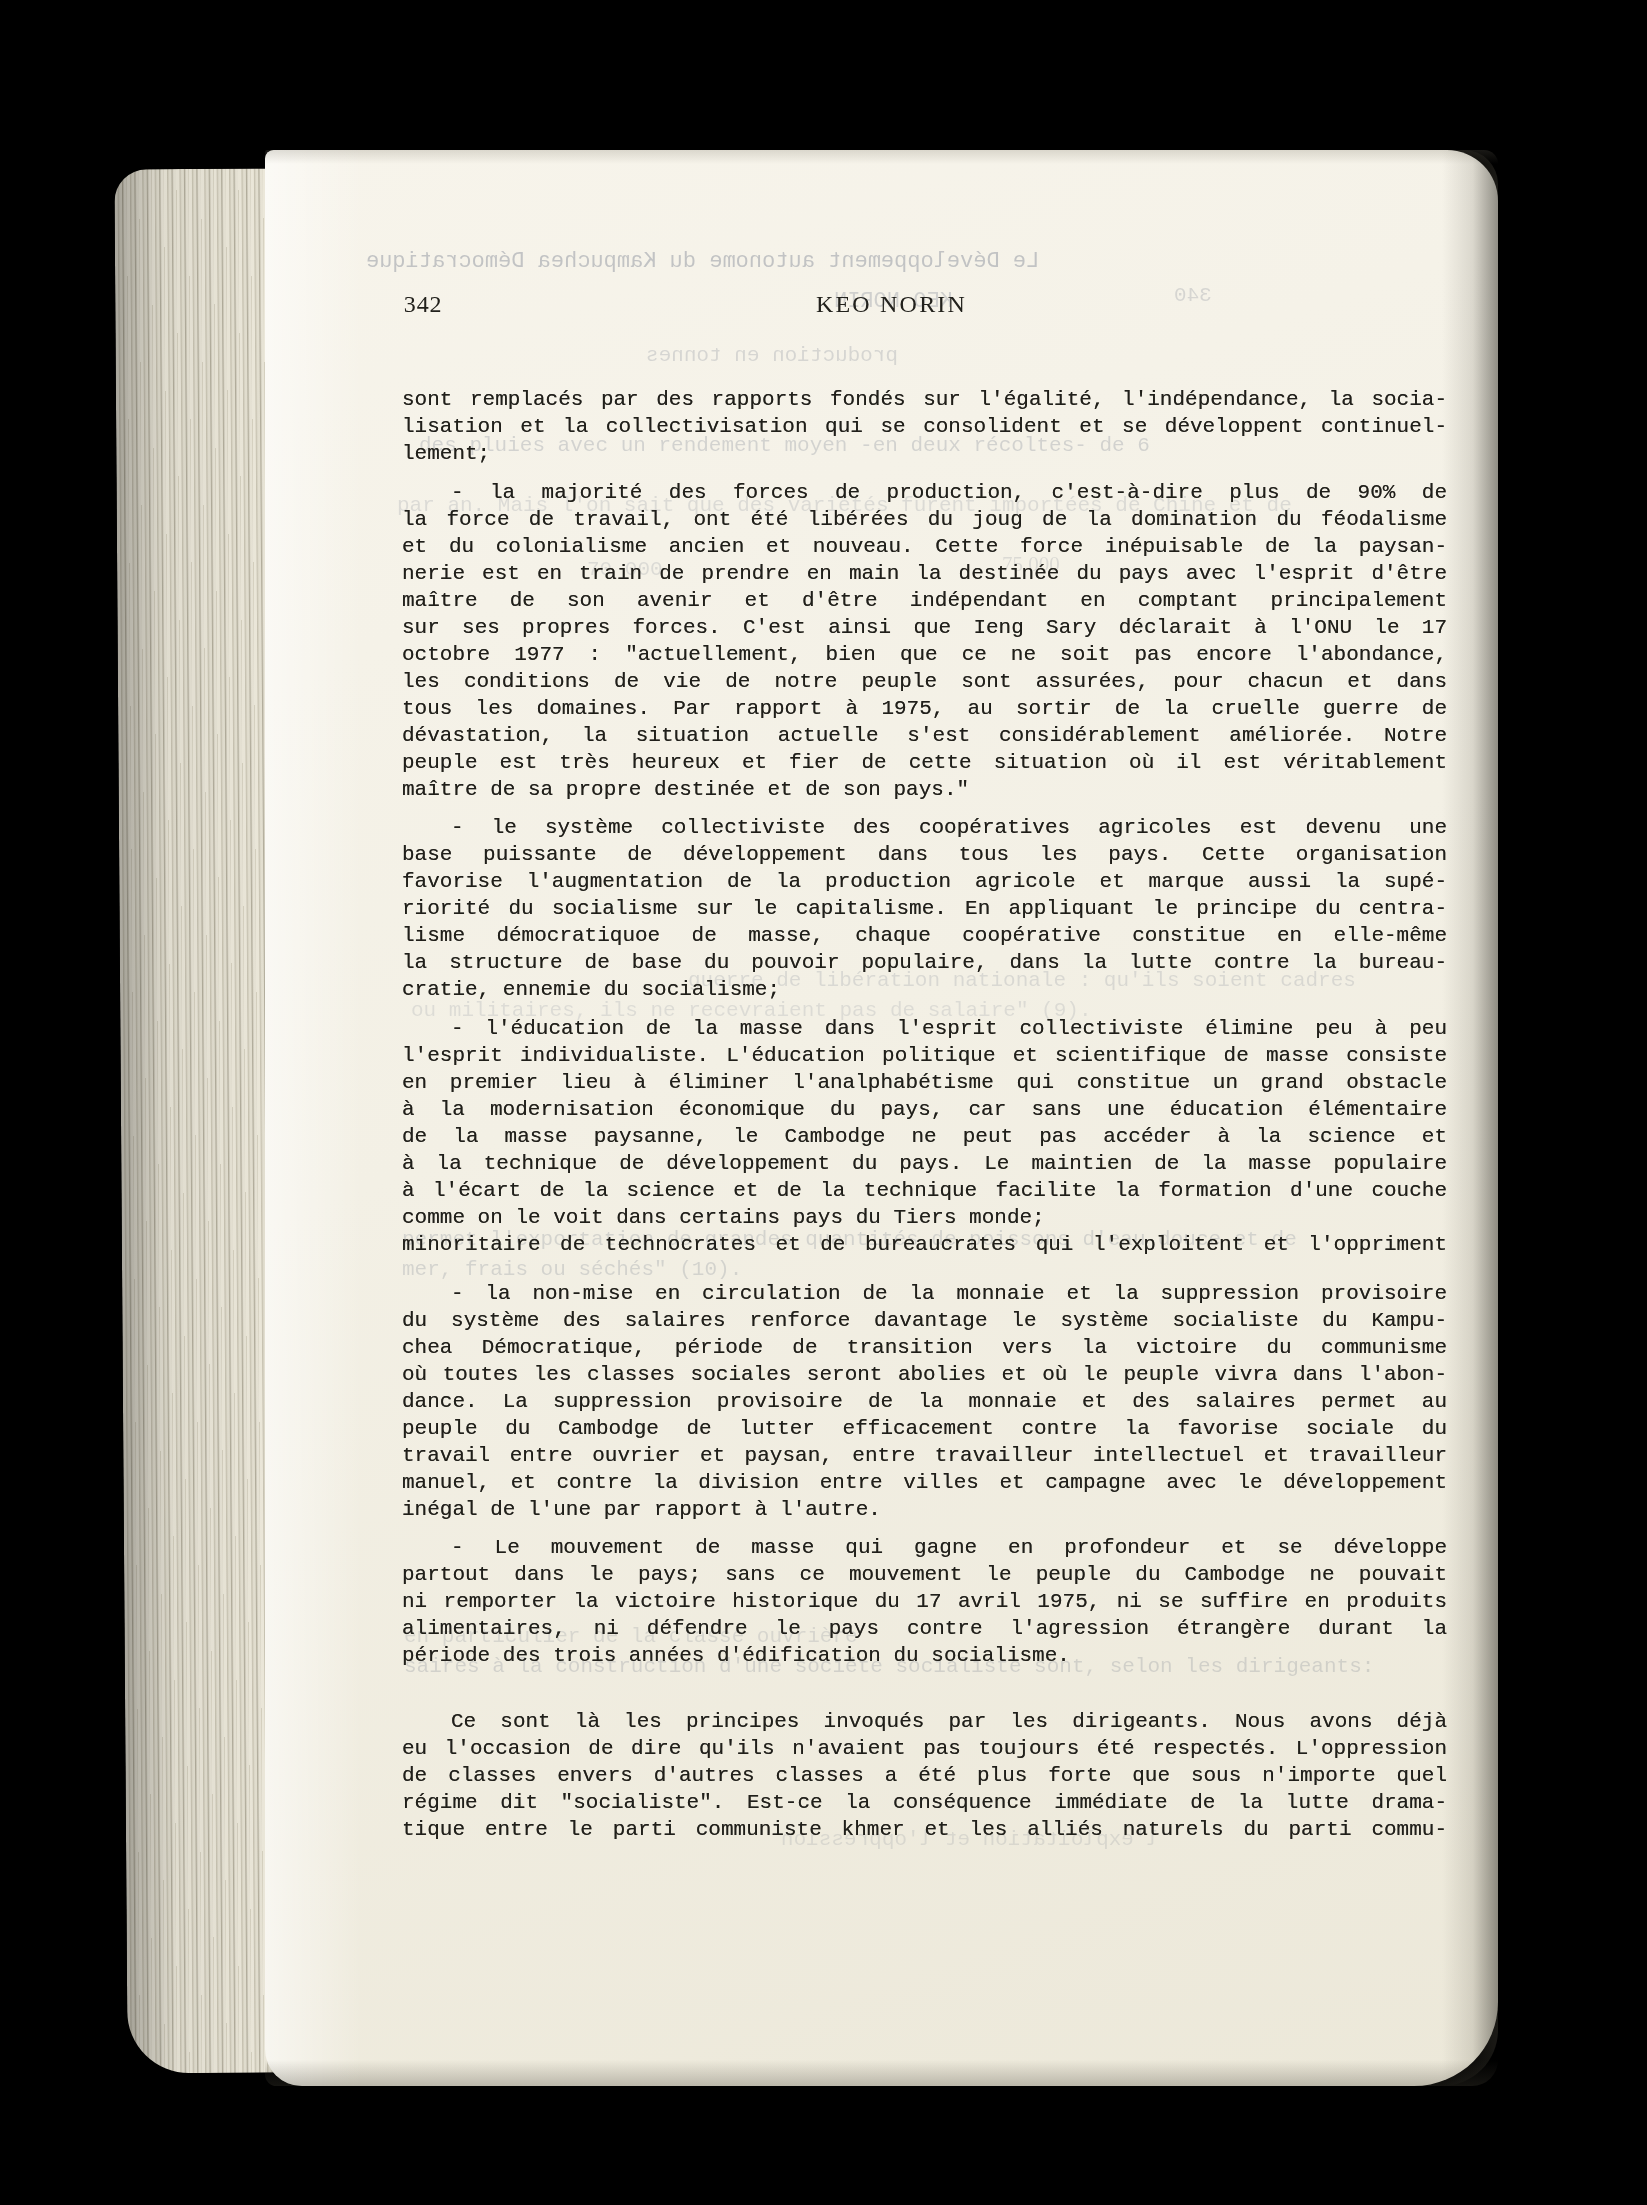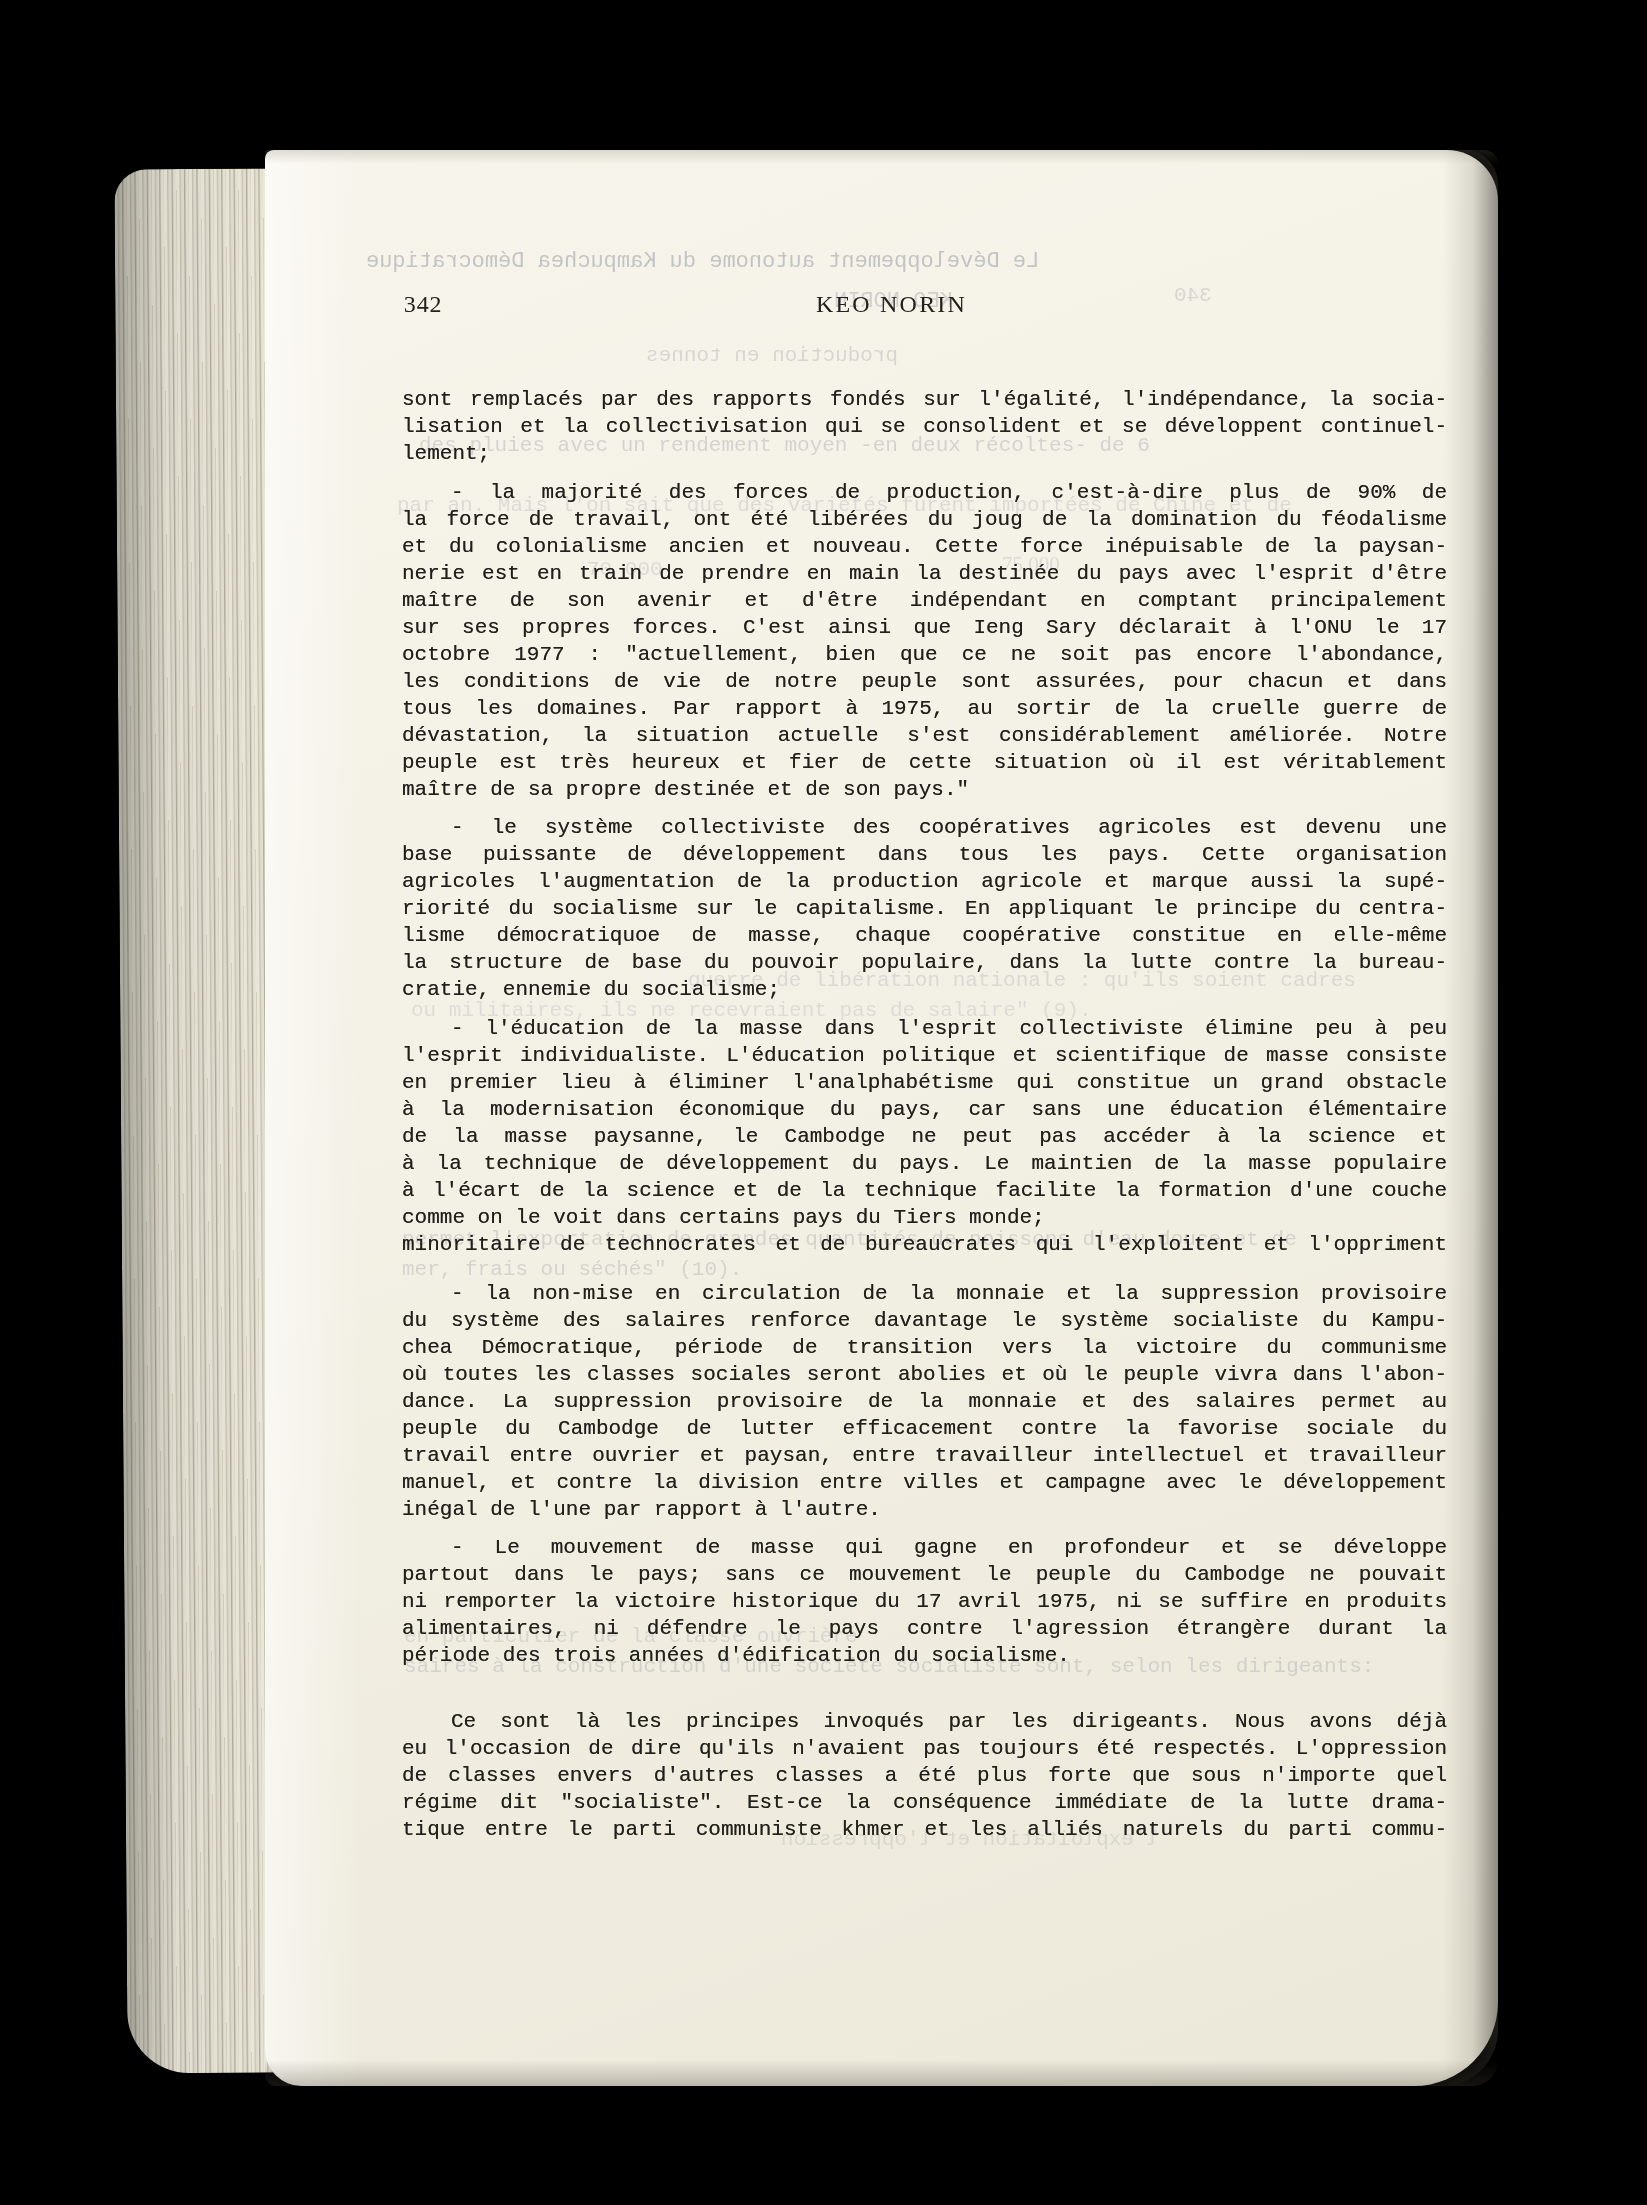--- a/index.html
+++ b/index.html
@@ -147,21 +147,21 @@
             <div class="line">octobre 1977 : "actuellement, bien que ce ne soit pas encore l'abondance,</div>
             <div class="line">les conditions de vie de notre peuple sont assurées, pour chacun et dans</div>
             <div class="line">tous les domaines. Par rapport à 1975, au sortir de la cruelle guerre de</div>
             <div class="line">dévastation, la situation actuelle s'est considérablement améliorée. Notre</div>
             <div class="line">peuple est très heureux et fier de cette situation où il est véritablement</div>
             <div class="line last">maître de sa propre destinée et de son pays."</div>
           </div>
           <div class="para sp1">
             <div class="line indent">- le système collectiviste des coopératives agricoles est devenu une</div>
             <div class="line">base puissante de développement dans tous les pays. Cette organisation</div>
-            <div class="line">agricoles l'augmentation de la production agricole et marque aussi la supé-</div>
+            <div class="line">favorise l'augmentation de la production agricole et marque aussi la supé-</div>
             <div class="line">riorité du socialisme sur le capitalisme. En appliquant le principe du centra-</div>
             <div class="line">lisme démocratiquoe de masse, chaque coopérative constitue en elle-même</div>
             <div class="line">la structure de base du pouvoir populaire, dans la lutte contre la bureau-</div>
             <div class="line last">cratie, ennemie du socialisme;</div>
           </div>
           <div class="para sp1">
             <div class="line indent">- l'éducation de la masse dans l'esprit collectiviste élimine peu à peu</div>
             <div class="line">l'esprit individualiste. L'éducation politique et scientifique de masse consiste</div>
             <div class="line">en premier lieu à éliminer l'analphabétisme qui constitue un grand obstacle</div>
             <div class="line">à la modernisation économique du pays, car sans une éducation élémentaire</div>

